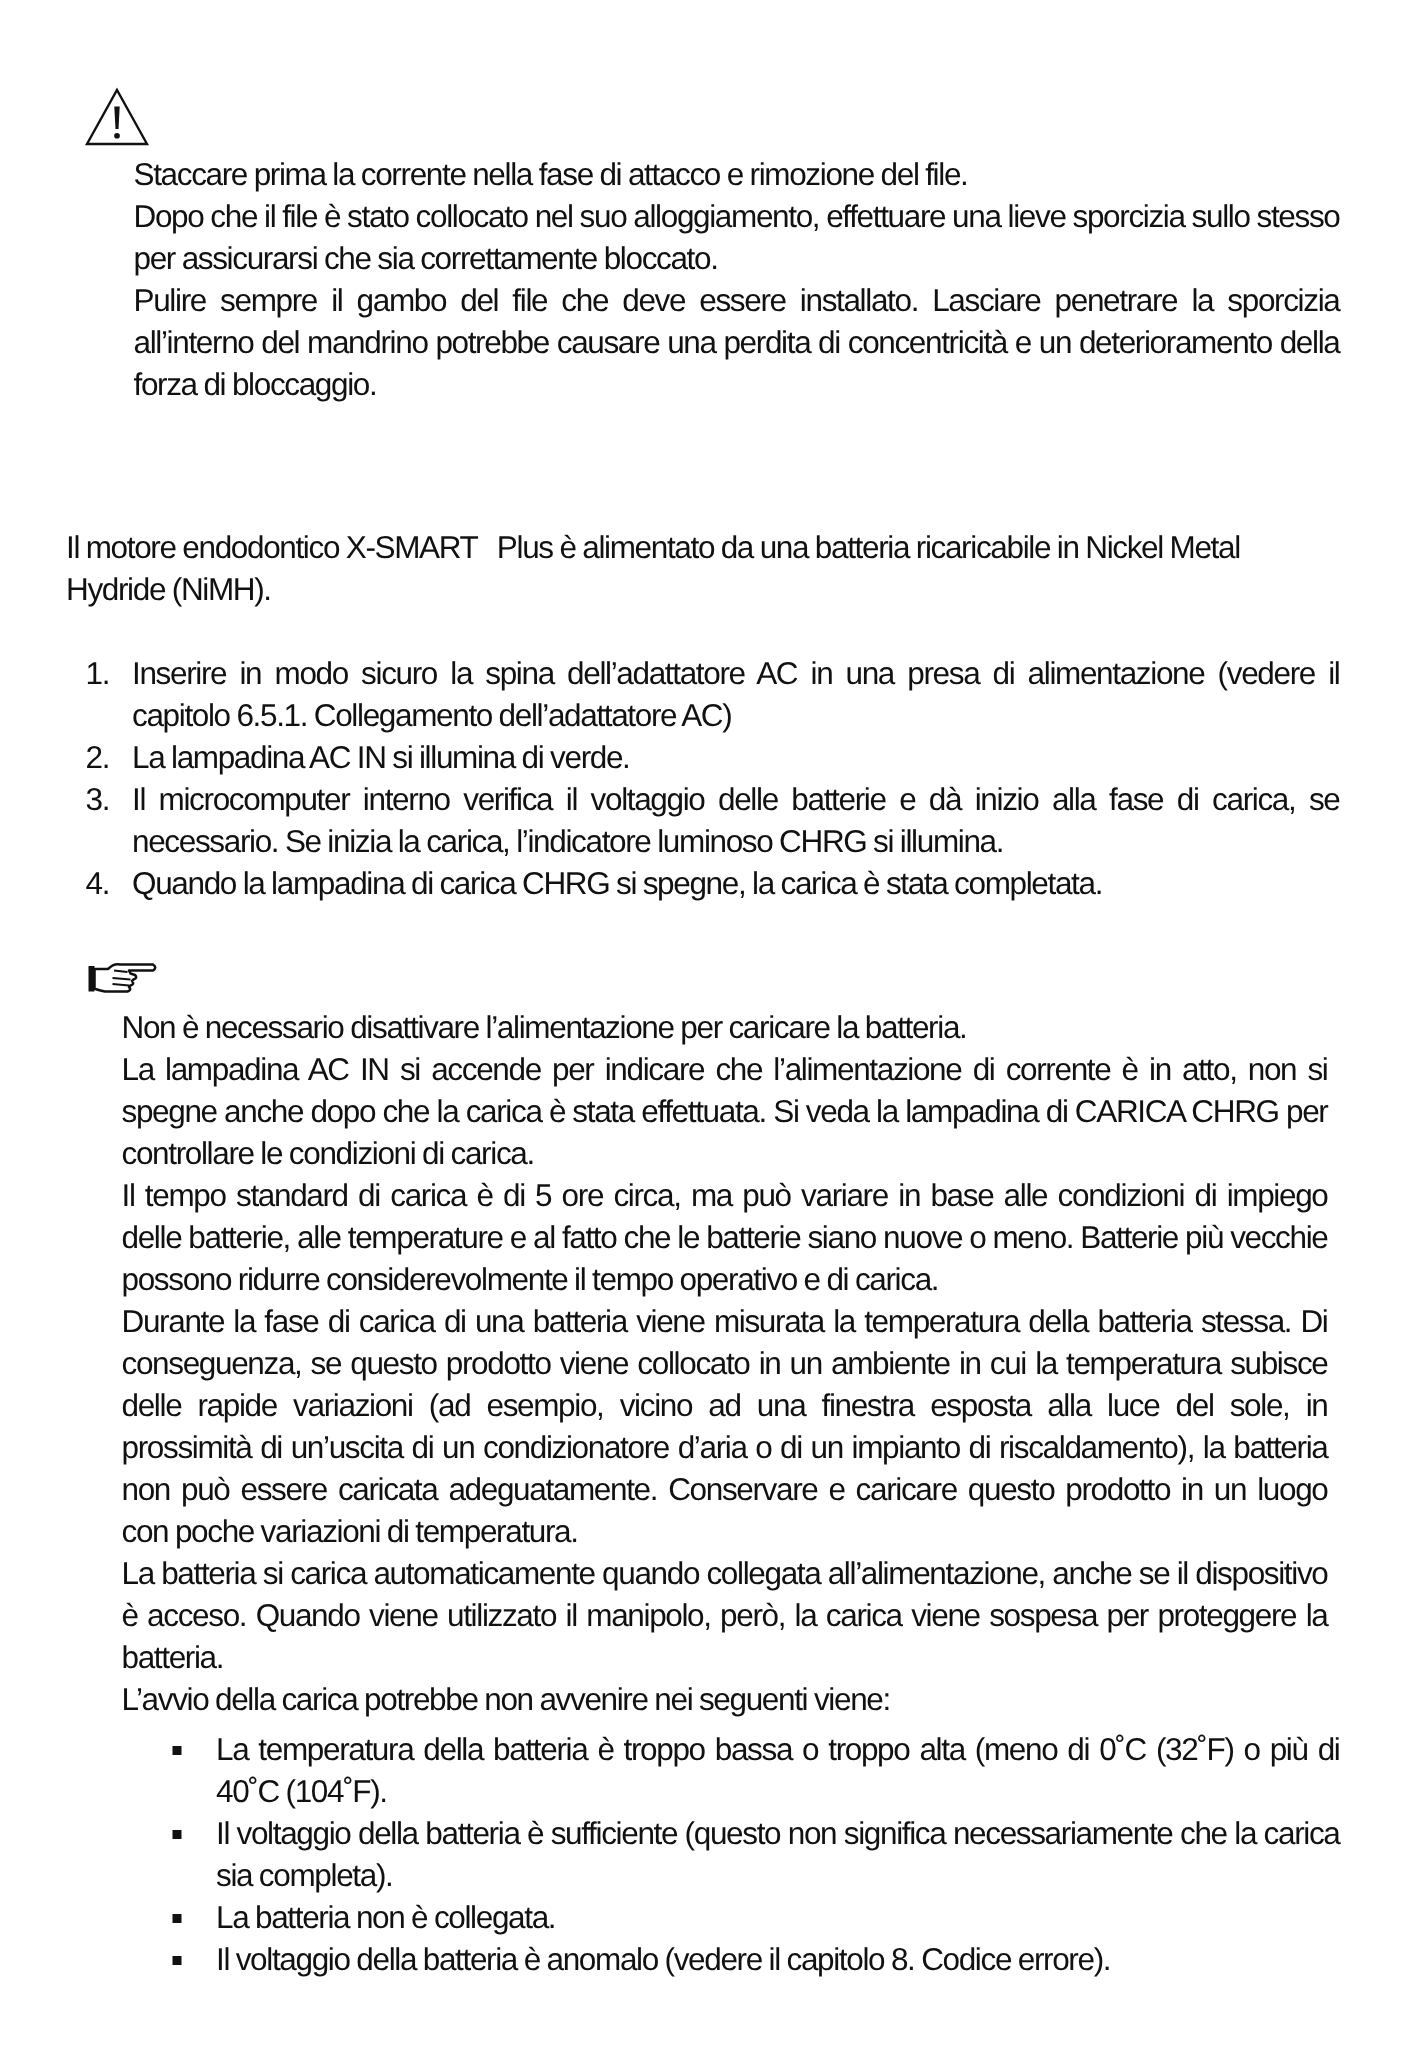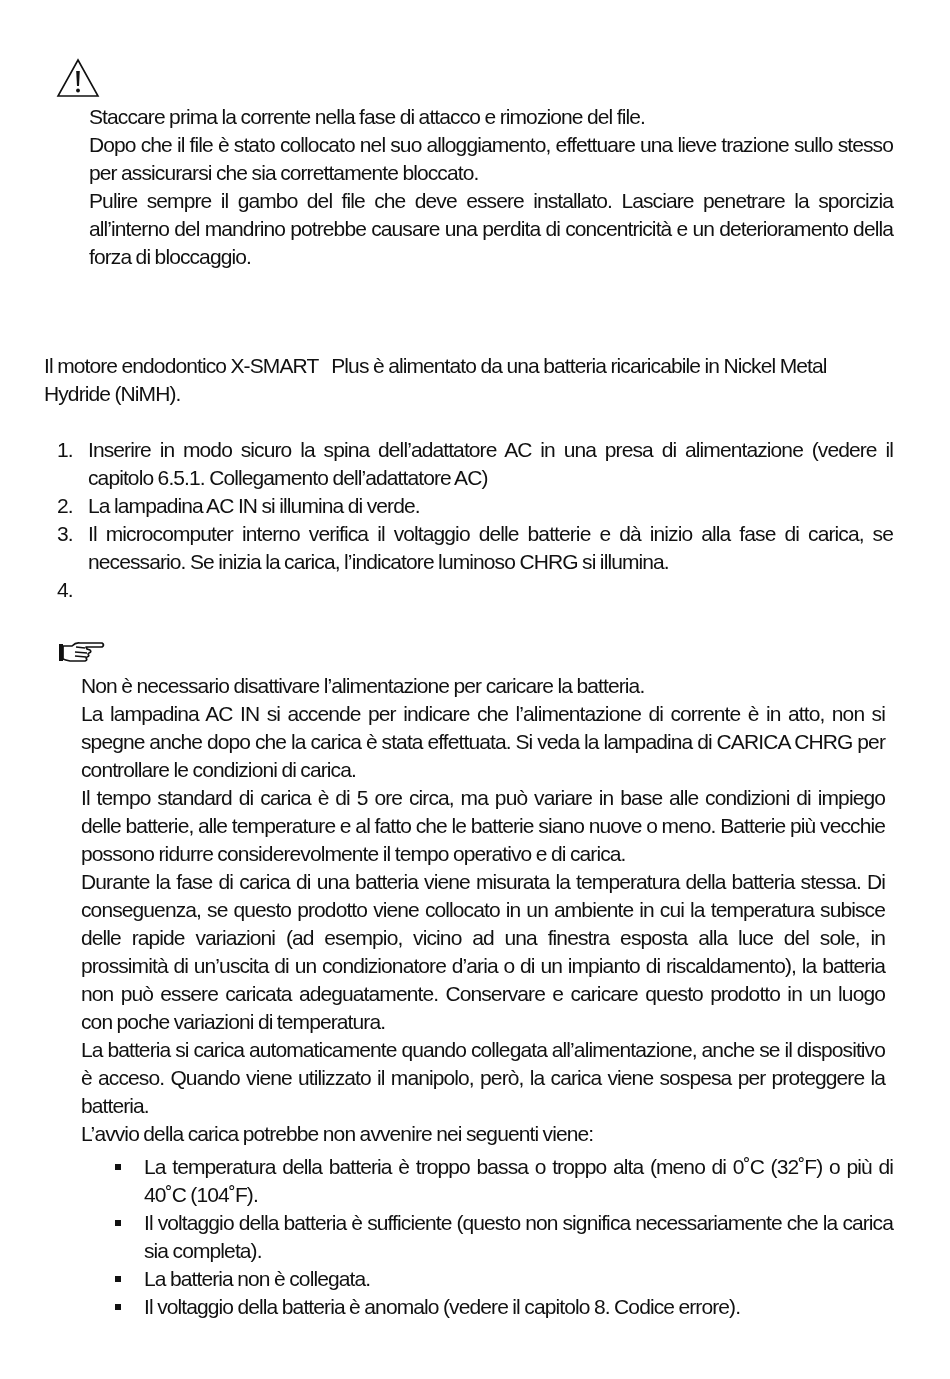--- a/index.html
+++ b/index.html
@@ -31,34 +31,34 @@
 <div class="page">
 
   <svg class="warn-icon" viewBox="0 0 44 40">
     <path d="M22 2 L42 38 L2 38 Z" fill="none" stroke="#111" stroke-width="1.6" stroke-linejoin="miter"></path>
     <path d="M20.2 13 L23.8 13 L23 28 L21 28 Z" fill="#111"></path>
     <circle cx="22" cy="32.5" r="1.9" fill="#111"></circle>
   </svg>
 
   <div class="block txt just" style="left:89px; top:103px; width:804px;">
     <p class="para">Staccare prima la corrente nella fase di attacco e rimozione del file.</p>
-    <p class="para">Dopo che il file è stato collocato nel suo alloggiamento, effettuare una lieve trazione sullo stesso per assicurarsi che sia correttamente bloccato.</p>
+    <p class="para">Dopo che il file è stato collocato nel suo alloggiamento, effettuare una lieve sporcizia sullo stesso per assicurarsi che sia correttamente bloccato.</p>
     <p class="para">Pulire sempre il gambo del file che deve essere installato. Lasciare penetrare la sporcizia all’interno del mandrino potrebbe causare una perdita di concentricità e un deterioramento della forza di bloccaggio.</p>
   </div>
 
   <div class="block txt" style="left:44px; top:352px; width:840px;">
     <p class="para" style="white-space:pre-wrap;">Il motore endodontico X-SMART   Plus è alimentato da una batteria ricaricabile in Nickel Metal Hydride (NiMH).</p>
   </div>
 
   <div class="block txt just" style="left:57px; top:436px; width:836px;">
     <ol class="steps">
       <li><span class="num">1.</span><span>Inserire in modo sicuro la spina dell’adattatore AC in una presa di alimentazione (vedere il capitolo 6.5.1. Collegamento dell’adattatore AC)</span></li>
       <li><span class="num">2.</span><span>La lampadina AC IN si illumina di verde.</span></li>
       <li><span class="num">3.</span><span>Il microcomputer interno verifica il voltaggio delle batterie e dà inizio alla fase di carica, se necessario. Se inizia la carica, l’indicatore luminoso CHRG si illumina.</span></li>
-      <li><span class="num">4.</span></li>
+      <li><span class="num">4.</span><span>Quando la lampadina di carica CHRG si spegne, la carica è stata completata.</span></li>
     </ol>
   </div>
 
   <svg class="hand-icon" viewBox="0 0 48 28">
     <rect x="1" y="6" width="4" height="17" fill="#111"></rect>
     <path d="M5 8 L14 8 Q18 4 22 5 L44 5 Q47 7 44 9 L28 9 L29 11 L32 12 Q34 14 31 15 L30 16 Q32 18 29 19 L28 20 Q30 22 27 23 L12 23 Q7 22 5 21 Z" fill="none" stroke="#111" stroke-width="1.7" stroke-linejoin="round"></path>
     <path d="M18 9 L27 10 M17 14 L29 15 M17 18 L28 19" stroke="#111" stroke-width="1.5" fill="none"></path>
   </svg>
 
   <div class="block txt just" style="left:81px; top:672px; width:804px;">

